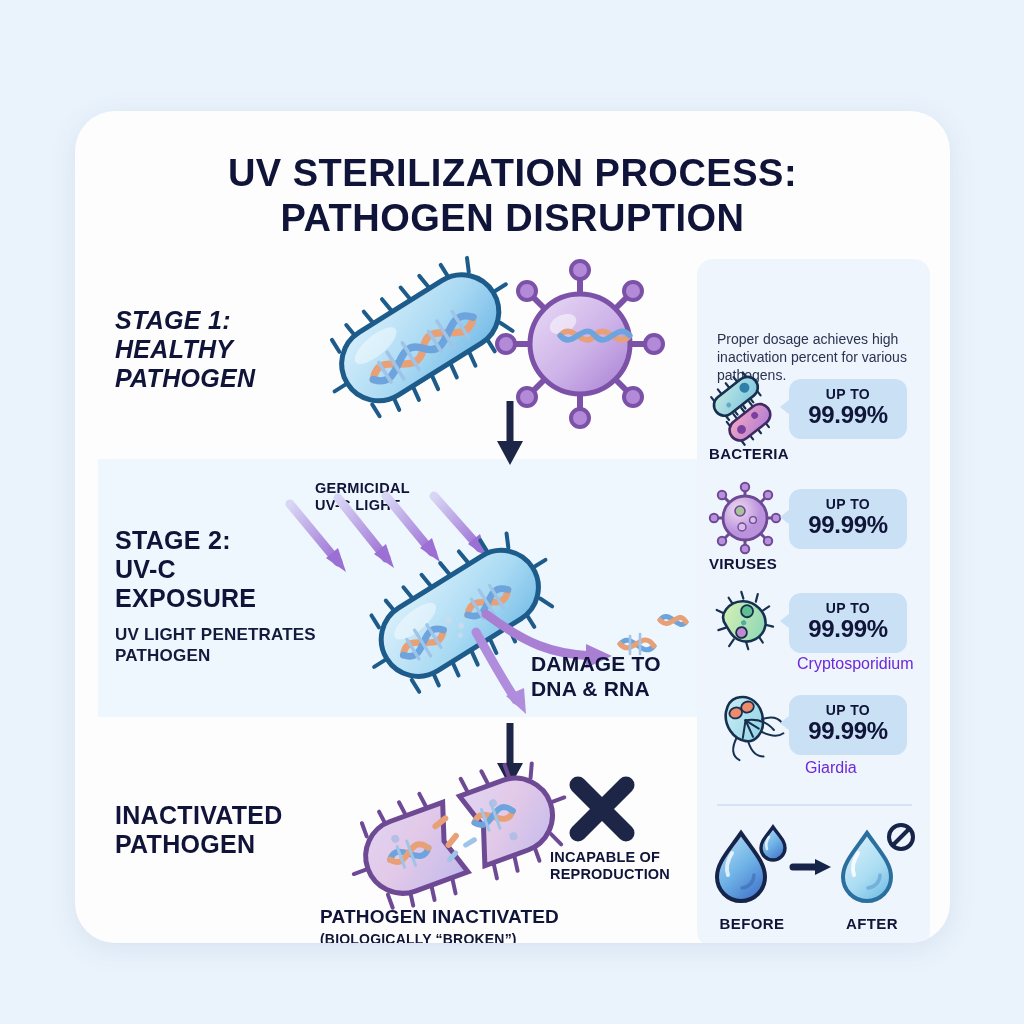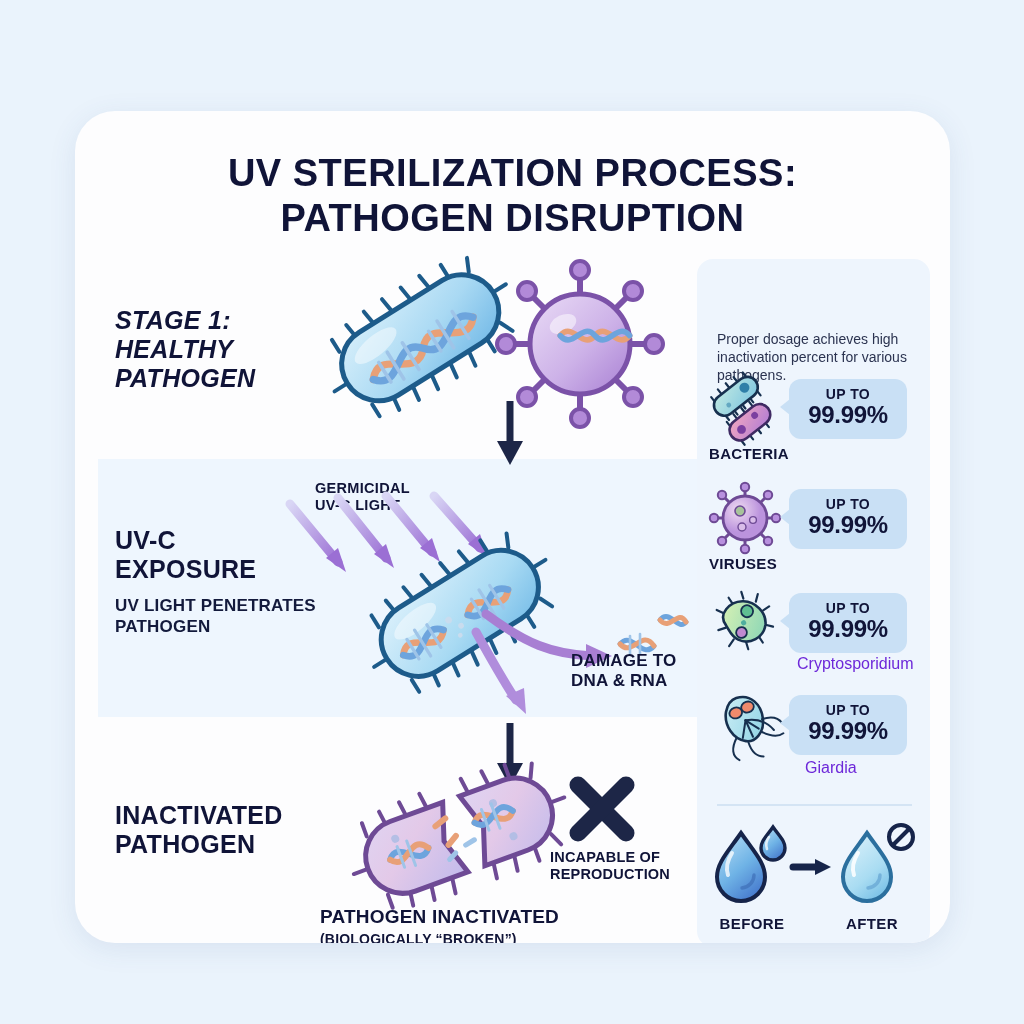--- a/index.html
+++ b/index.html
@@ -41,21 +41,21 @@
     font-size:17px;font-weight:bold;color:#131a3c;margin-top:12px;line-height:1.22;
     letter-spacing:.2px;
   }
   #st1{left:40px;top:195px;width:250px;font-style:italic;}
   #st2{left:40px;top:415px;width:260px;}
   #st3{left:40px;top:690px;width:260px;}
 
   
   .cap{position:absolute;color:#101438;font-weight:bold;line-height:1.2;}
   #cap-uv{left:240px;top:369px;font-size:14.5px;letter-spacing:.3px;}
-  #cap-dmg{left:496px;top:540px;font-size:17px;letter-spacing:.2px;}
+  #cap-dmg{left:456px;top:540px;font-size:21px;letter-spacing:.2px;}
   #cap-incap{left:475px;top:738px;font-size:14.5px;letter-spacing:.2px;}
   #cap-final{left:245px;top:795px;width:400px;}
   #cap-final .f1{font-size:19px;font-weight:bold;letter-spacing:.2px;}
   #cap-final .f2{font-size:14px;font-weight:bold;letter-spacing:.2px;margin-top:2px;}
 
   
   .panel{
     position:absolute;left:622px;top:148px;width:233px;height:688px;
     background:#eef5fd;border-radius:16px;padding:0;
   }
@@ -116,20 +116,21 @@
 
   <div class="band"></div>
 
   <div class="stage-label" id="st1">
     <div class="hdr">STAGE 1:</div>
     <div class="hdr">HEALTHY</div>
     <div class="hdr">PATHOGEN</div>
   </div>
 
   <div class="stage-label" id="st2">
+    <div class="hdr">STAGE 2:</div>
     <div class="hdr">UV-C</div>
     <div class="hdr">EXPOSURE</div>
     <div class="stage-sub">
       <div>UV LIGHT PENETRATES</div>
       <div>PATHOGEN</div>
     </div>
   </div>
 
   <div class="stage-label" id="st3">
     <div class="hdr">INACTIVATED</div>

